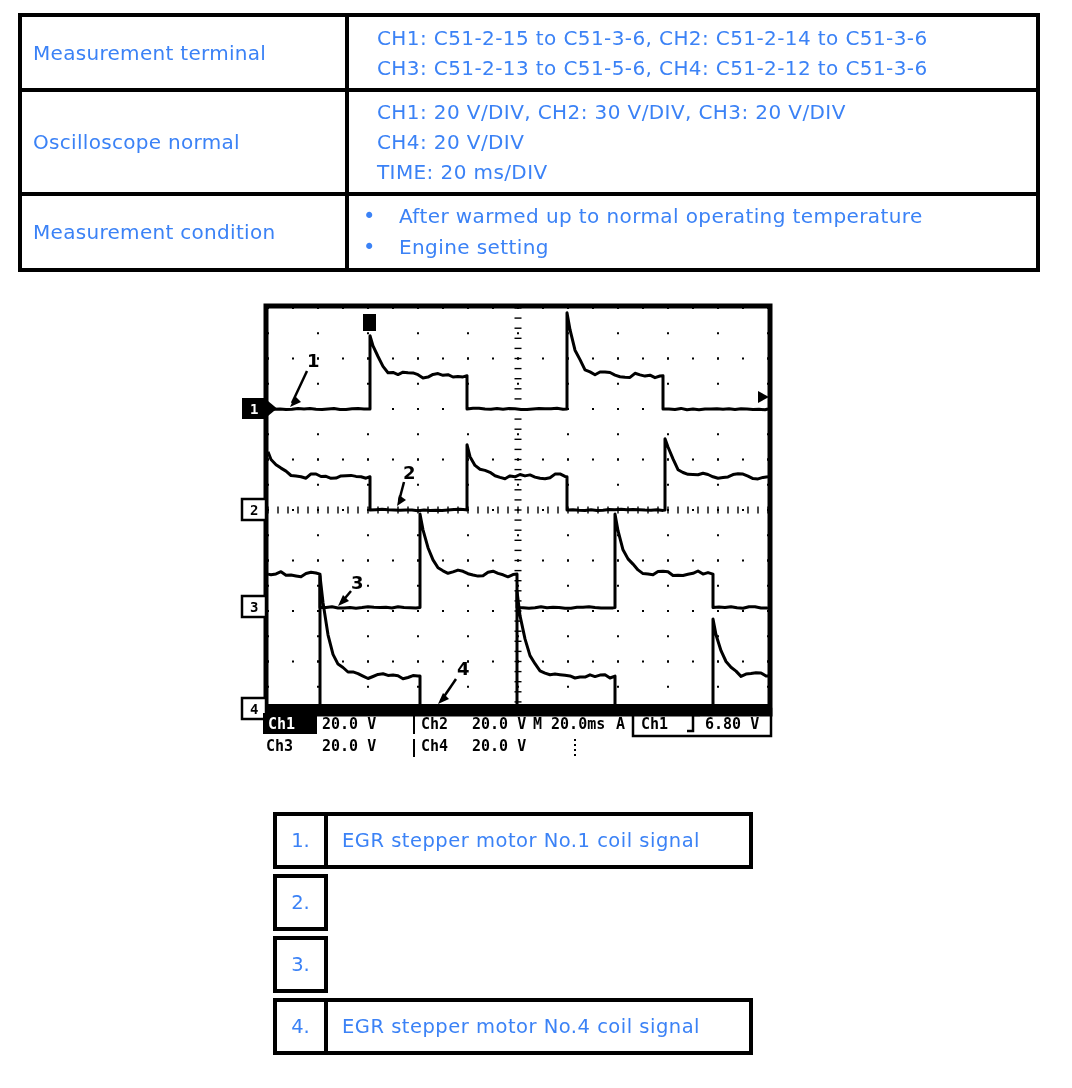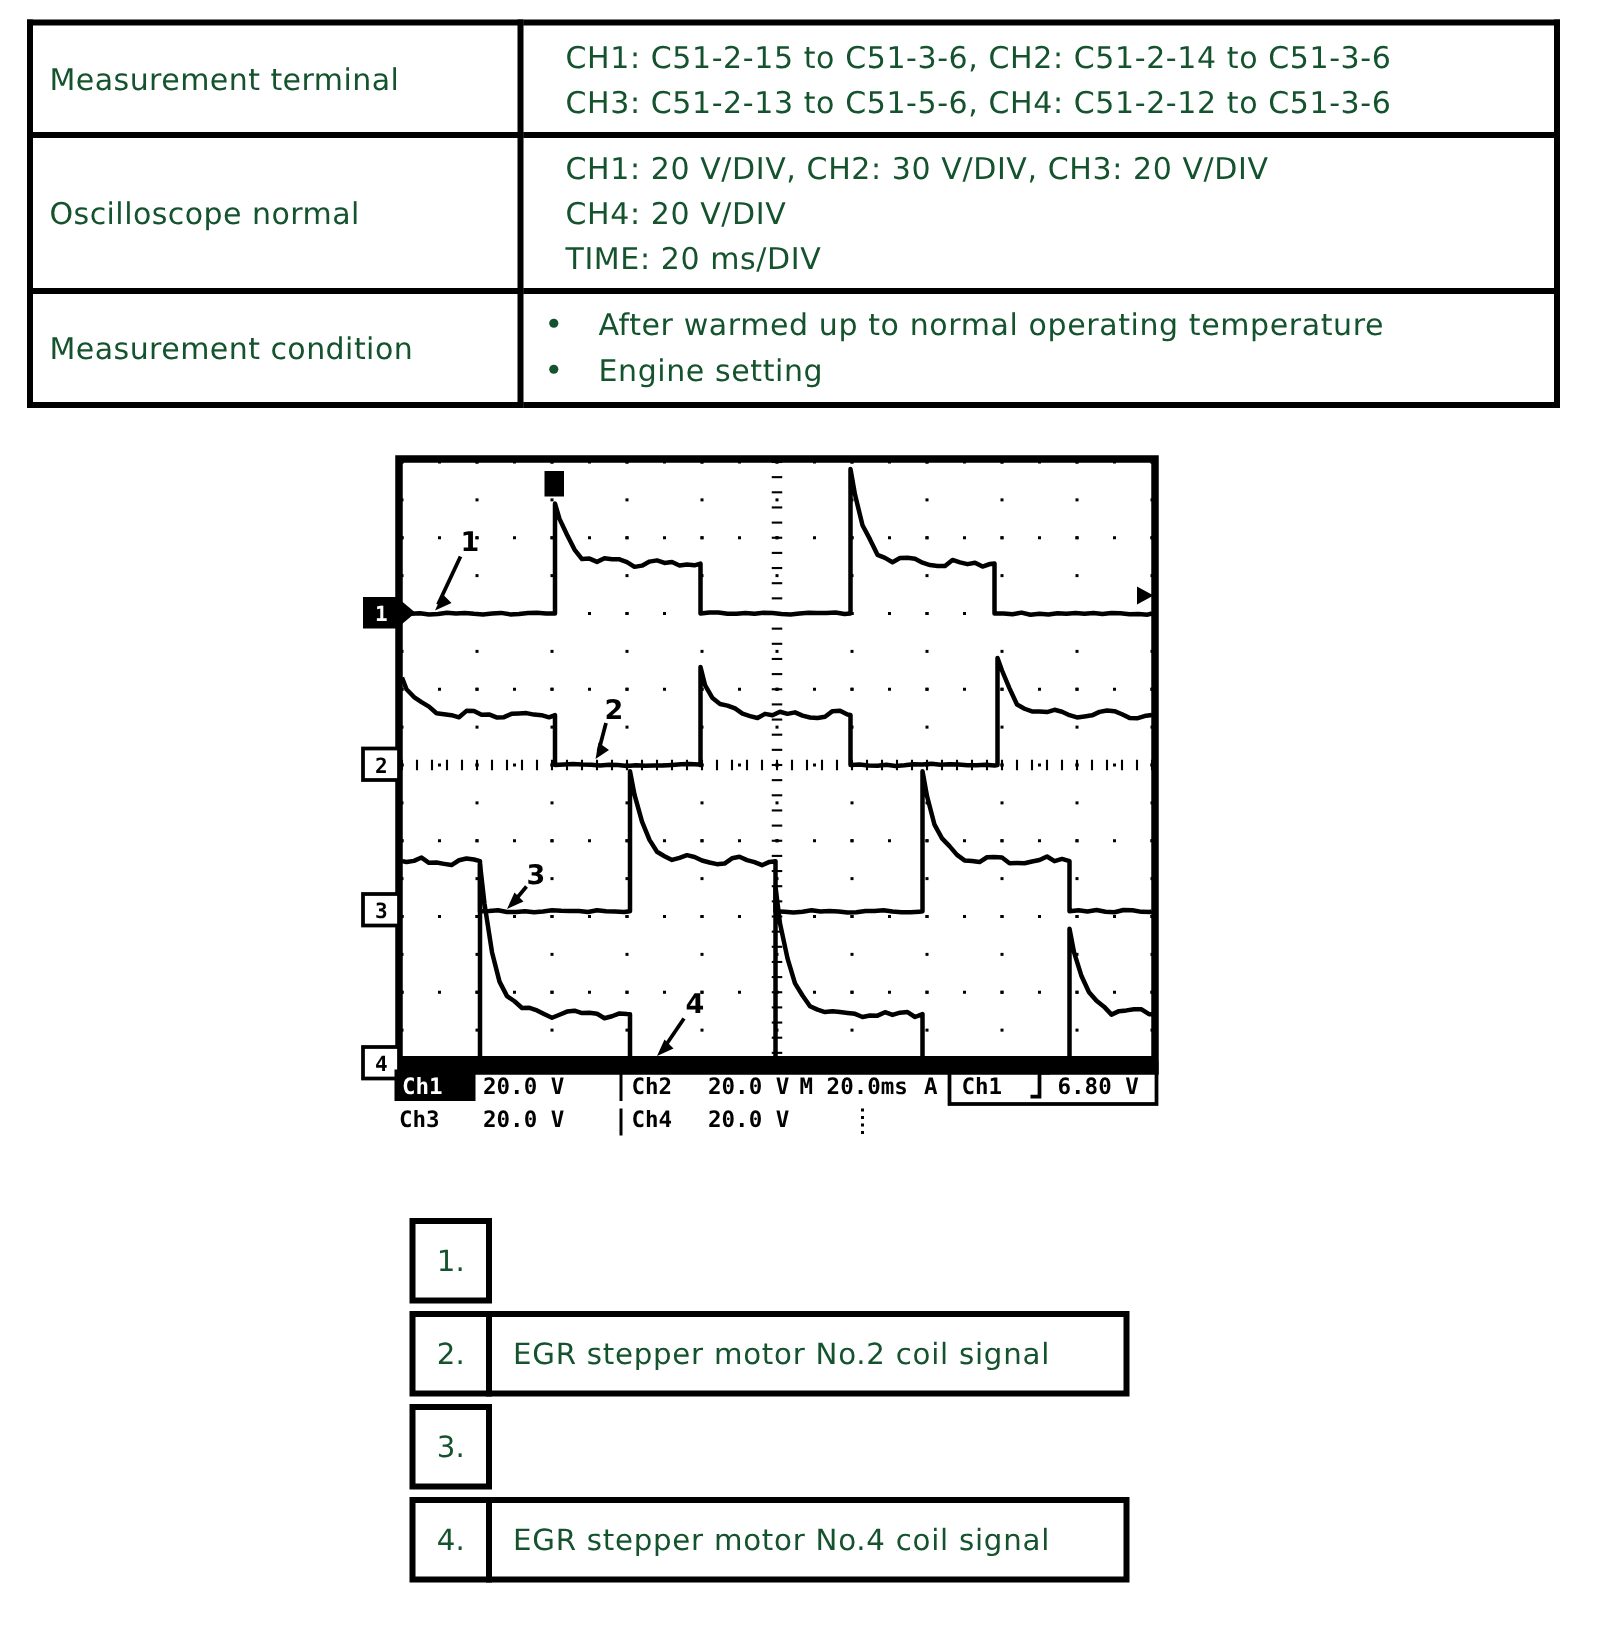--- a/index.html
+++ b/index.html
@@ -1,17 +1,17 @@
 <!DOCTYPE html>
 <html><head>
 <meta charset="utf-8">
 <style>
   html,body{margin:0;padding:0;background:#fff;}
   .page{position:relative;width:1072px;height:1088px;background:#fff;overflow:hidden;
-        font-family:"DejaVu Sans","Liberation Sans",sans-serif;color:#14532d;}
+        font-family:"DejaVu Sans","Liberation Sans",sans-serif;color:#3b82f6;}
 
   
   .spec-table{position:absolute;left:18px;top:13px;width:1022px;border-collapse:collapse;table-layout:fixed;}
   .spec-table td{border:4px solid #000;vertical-align:middle;}
   .spec-label{width:308px;padding:0 4px 0 11px;font-size:20px;letter-spacing:.3px;}
   .spec-value{padding:5px 6px 5px 9px;font-size:20px;letter-spacing:.4px;}
   .spec-line{line-height:30px;white-space:nowrap;margin-left:19px;}
   .row-1{height:75px;} .row-2{height:104px;} .row-3{height:73px;}
   .bullet-row{display:flex;align-items:center;line-height:31px;white-space:nowrap;}
   .bullet{display:inline-block;width:14px;margin:0 22px 0 5px;font-size:21px;}
@@ -610,24 +610,24 @@
         <text class="mono" x="421" y="751">Ch4</text>
         <text class="mono" x="472" y="751">20.0 V</text>
         <line x1="575" y1="739" x2="575" y2="759" stroke="#000" stroke-width="2" stroke-dasharray="2,3"></line>
       </g>
     </svg>
   </div>
 
   <div class="legend-table">
     <div class="legend-row">
       <div class="legend-num">1.</div>
+      <div class="legend-desc">EGR stepper motor No.1 coil signal</div>
     </div>
     <div class="legend-row">
       <div class="legend-num">2.</div>
-      <div class="legend-desc">EGR stepper motor No.2 coil signal</div>
     </div>
     <div class="legend-row">
       <div class="legend-num">3.</div>
     </div>
     <div class="legend-row">
       <div class="legend-num">4.</div>
       <div class="legend-desc">EGR stepper motor No.4 coil signal</div>
     </div>
   </div>
 

